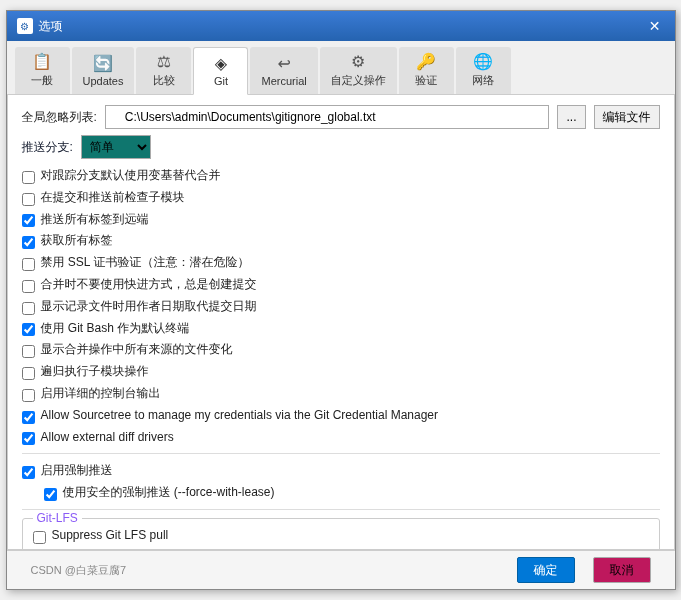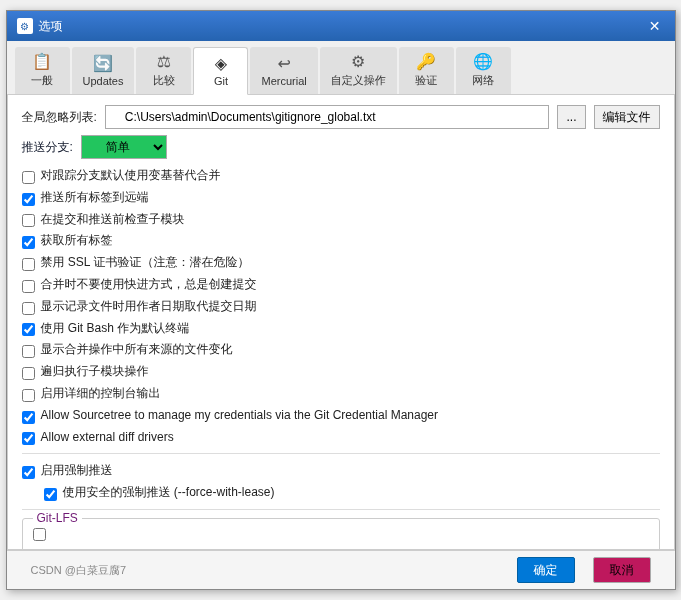--- a/index.html
+++ b/index.html
@@ -161,23 +161,23 @@
       margin-bottom: 8px;
       gap: 8px;
     }
     .select-label {
       font-size: 12px;
       color: #0f172a;
     }
     .select-box {
       height: 24px;
       border: 1px solid #aaa;
-      background: #22c55e;
-      font-size: 12px;
-      padding: 0 20px;
+      background: #0f766e;
+      font-size: 12px;
+      padding: 0 4px;
       min-width: 70px;
       cursor: pointer;
     }
 
     .checkbox-row {
       display: flex;
       align-items: flex-end;
       margin-bottom: 5px;
       gap: 6px;
     }
@@ -201,21 +201,21 @@
       padding: 8px 10px;
       position: relative;
     }
     .section-group-title {
       position: absolute;
       top: -8px;
       left: 10px;
       background: #fff;
       padding: 0 4px;
       font-size: 12px;
-      color: #701a75;
+      color: #8b5cf6;
     }
     .indented {
       margin-left: 22px;
     }
 
     .divider {
       height: 1px;
       background: #ddd;
       margin: 8px 0;
     }
@@ -310,26 +310,26 @@
           <option>当前</option>
           <option>全部</option>
         </select>
       </div>
 
       <div class="checkbox-row">
         <input type="checkbox" id="cb1" style="">
         <label class="checkbox-label" for="cb1">对跟踪分支默认使用变基替代合并</label>
       </div>
       <div class="checkbox-row">
+        <input type="checkbox" id="cb2" style="">
+        <label class="checkbox-label" for="cb2">在提交和推送前检查子模块</label>
+      </div>
+      <div class="checkbox-row">
         <input type="checkbox" id="cb3" checked="" style="">
         <label class="checkbox-label" for="cb3">推送所有标签到远端</label>
-      </div>
-      <div class="checkbox-row">
-        <input type="checkbox" id="cb2" style="">
-        <label class="checkbox-label" for="cb2">在提交和推送前检查子模块</label>
       </div>
       <div class="checkbox-row">
         <input type="checkbox" id="cb4" checked="" style="">
         <label class="checkbox-label" for="cb4">获取所有标签</label>
       </div>
       <div class="checkbox-row">
         <input type="checkbox" id="cb5" style="">
         <label class="checkbox-label" for="cb5">禁用 SSL 证书验证（注意：潜在危险）</label>
       </div>
       <div class="checkbox-row">
@@ -375,20 +375,21 @@
         <input type="checkbox" id="cb_sf" checked="" style="">
         <label class="checkbox-label" for="cb_sf">使用安全的强制推送 (--force-with-lease)</label>
       </div>
 
       <div class="divider"></div>
 
       <div class="section-group">
         <span class="section-group-title">Git-LFS</span>
         <div class="checkbox-row">
           <input type="checkbox" id="cb_lfs" style="">
+          <label class="checkbox-label" for="cb_lfs">Suppress Git LFS pull</label>
         </div>
       </div>
 
     </div>
   </div>
 
   <div class="footer">
     <span style="font-size:11px; color:#888; margin-right: auto;">CSDN @白菜豆腐7</span>
     <button class="footer-btn primary">确定</button>
     <button class="footer-btn">取消</button>

